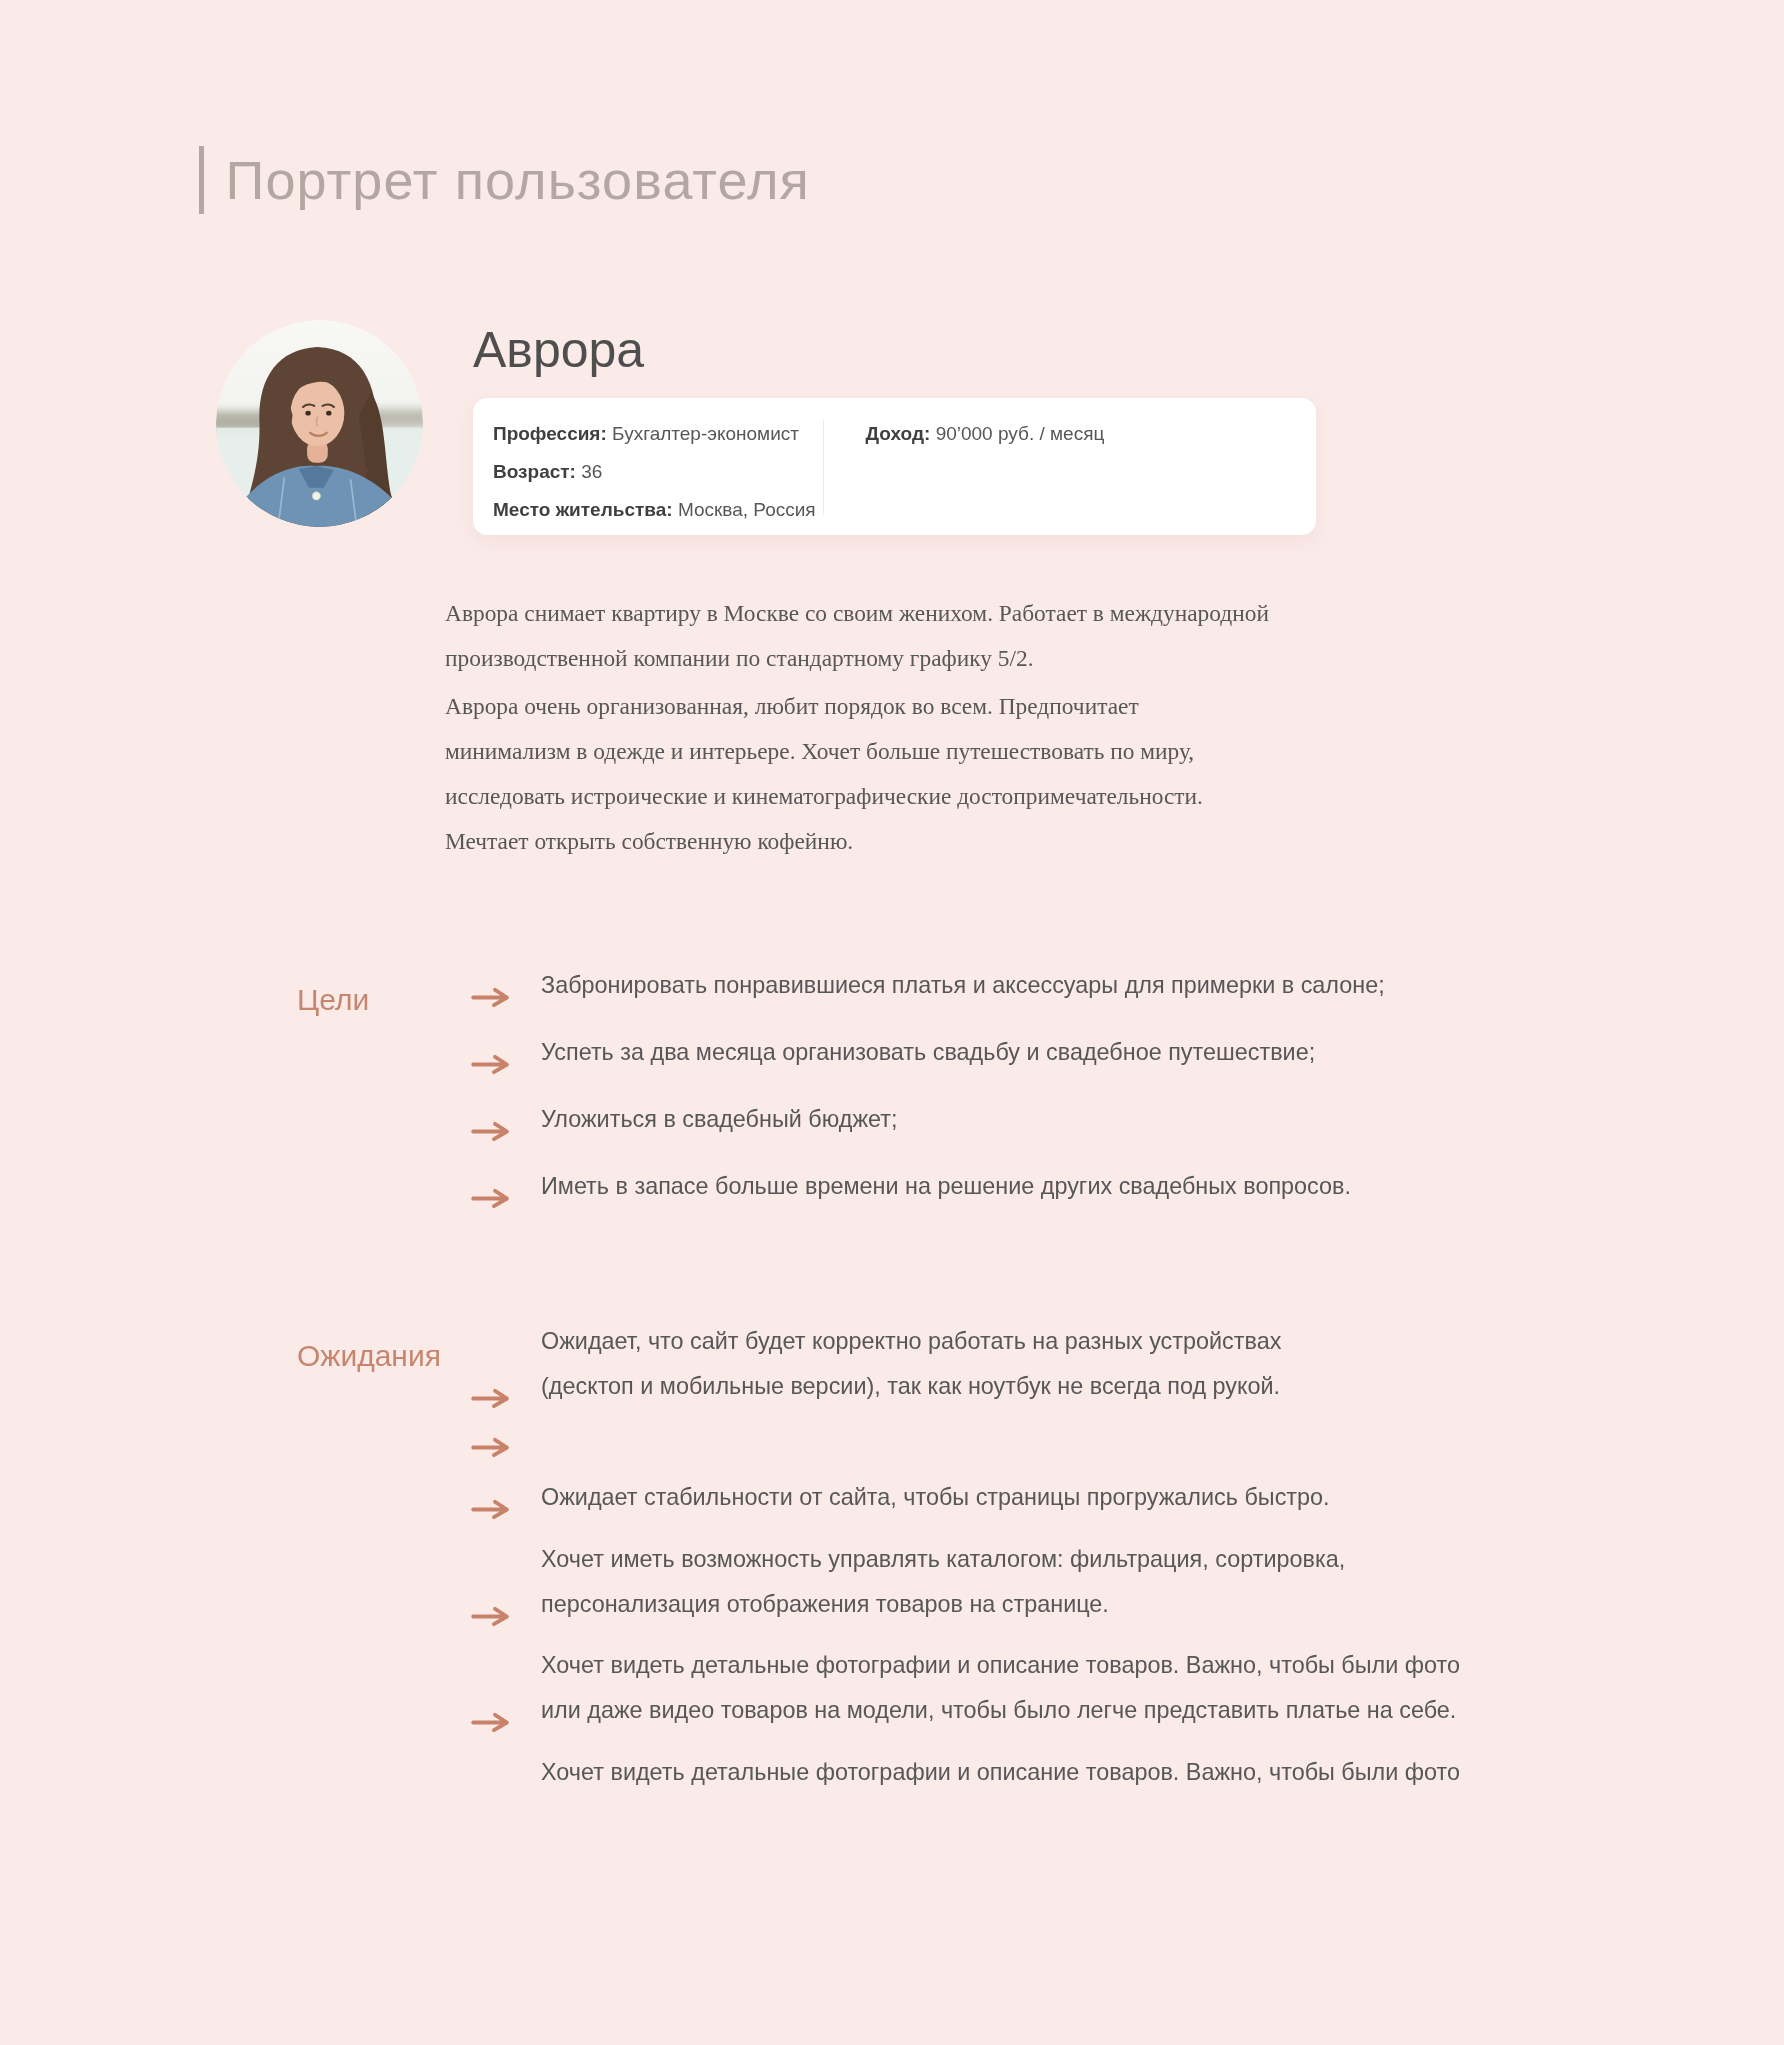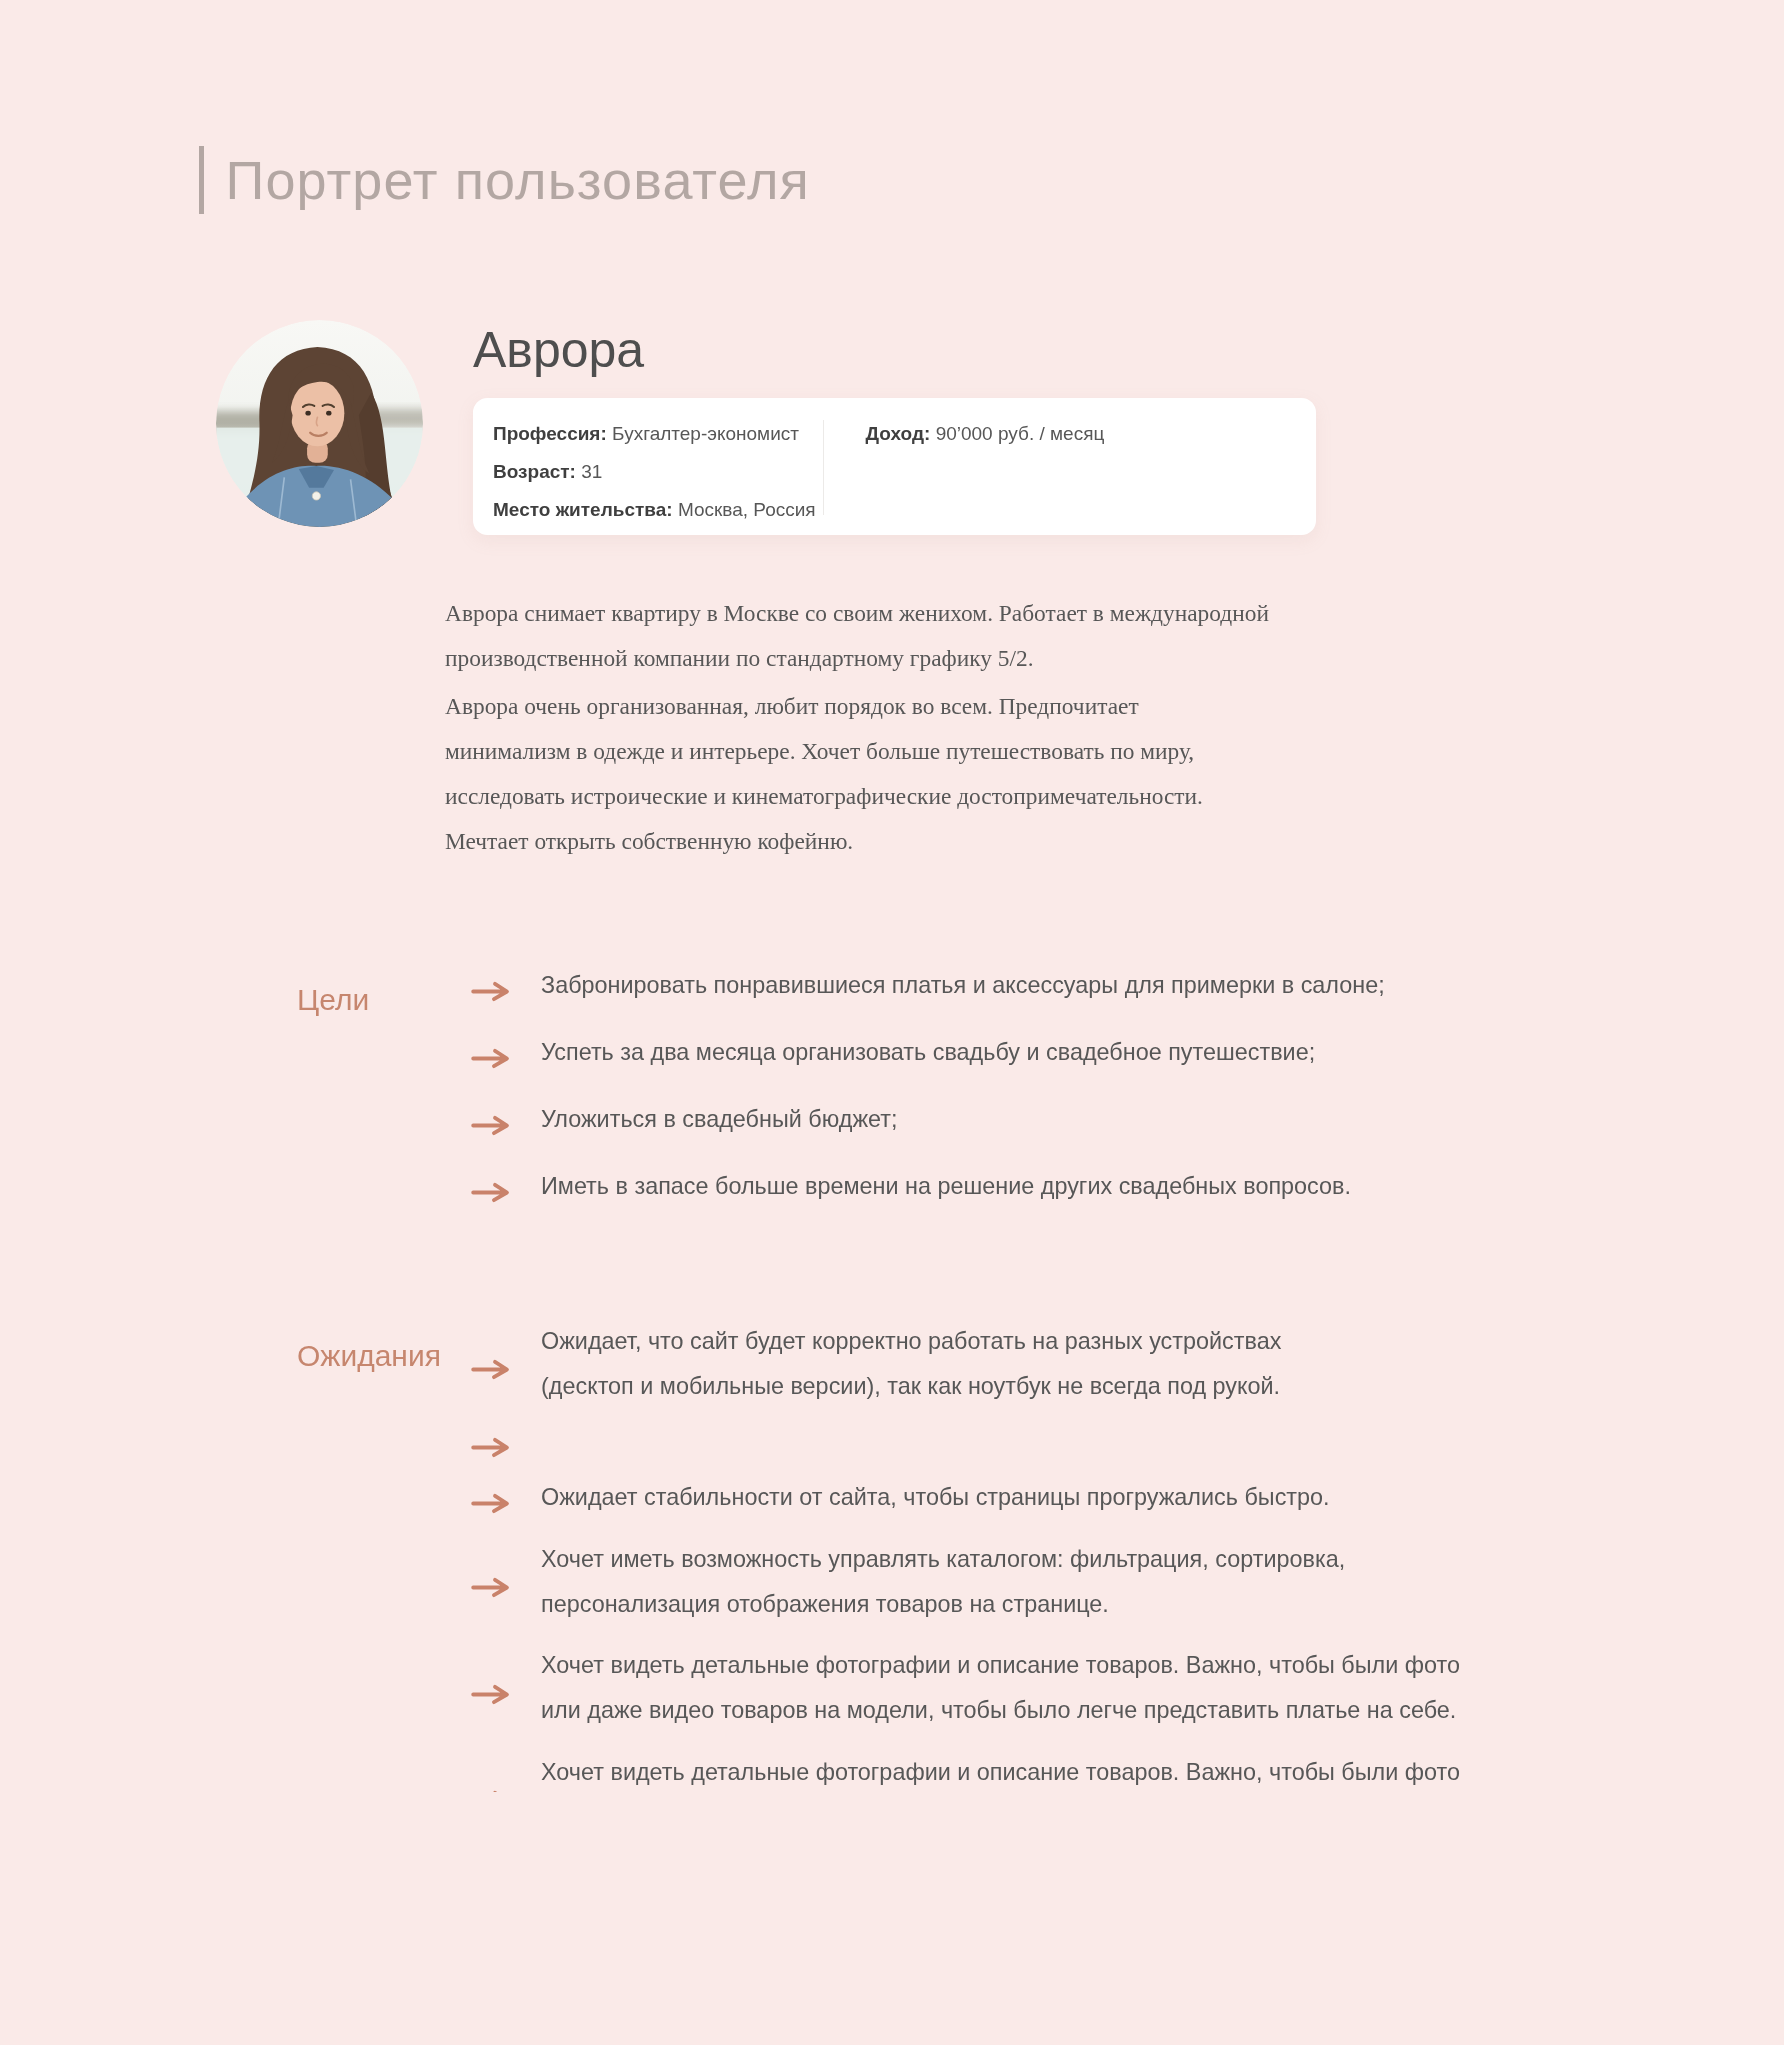--- a/index.html
+++ b/index.html
@@ -36,21 +36,21 @@
   .bio{position:absolute;left:445px;top:591px;width:1037px;font-family:Liberation Serif, serif;}
   .bio p{margin:0;font-size:23.4px;line-height:45px;color:var(--text);white-space:pre-line;}
   .bio p + p{margin-top:3.3px;}
 
   
   .bullet-section{position:absolute;left:0;width:1785px;display:flex;box-sizing:border-box;padding-left:297px;}
   .section-goals{top:963px;}
   .section-expectations{top:1319px;}
   .section-heading{margin:20px 0 0 0;width:174px;flex:0 0 174px;font-size:30px;line-height:33px;font-weight:300;color:var(--accent);}
   .bullet-list{list-style:none;margin:0;padding:0;width:1093px;}
-  .bullet-row{display:flex;align-items:center;margin-bottom:22px;}
+  .bullet-row{display:flex;align-items:flex-end;margin-bottom:22px;}
   .section-expectations .bullet-row{margin-bottom:16.7px;}
   .arrow{flex:0 0 48px;margin-top:11.7px;margin-right:22px;}
   .arrow svg{display:block;width:48px;height:21px;}
   .bullet-text{font-size:23.4px;line-height:45px;color:var(--text);white-space:pre-line;}
 </style>
 </head>
 <body>
 
 <div class="page">
 
@@ -105,21 +105,21 @@
         <path d="M130,80 C136,102 138,128 148,148 C136,142 126,116 126,94 Z" fill="#5d4434"></path>
       </g>
     </svg>
   </div>
 
   <h2 class="persona-name">Аврора</h2>
 
   <section class="info-card">
     <div class="info-col left">
       <p><span class="lbl">Профессия:</span> <span>Бухгалтер-экономист</span></p>
-      <p><span class="lbl">Возраст:</span> <span>31</span></p>
+      <p><span class="lbl">Возраст:</span> <span>36</span></p>
       <p><span class="lbl">Место жительства:</span> <span>Москва, Россия</span></p>
     </div>
     <div class="card-divider"></div>
     <div class="info-col right">
       <p><span class="lbl">Доход:</span> <span>90’000 руб. / месяц</span></p>
     </div>
   </section>
 
   <section class="bio">
     <p>Аврора снимает квартиру в Москве со своим женихом. Работает в международной

